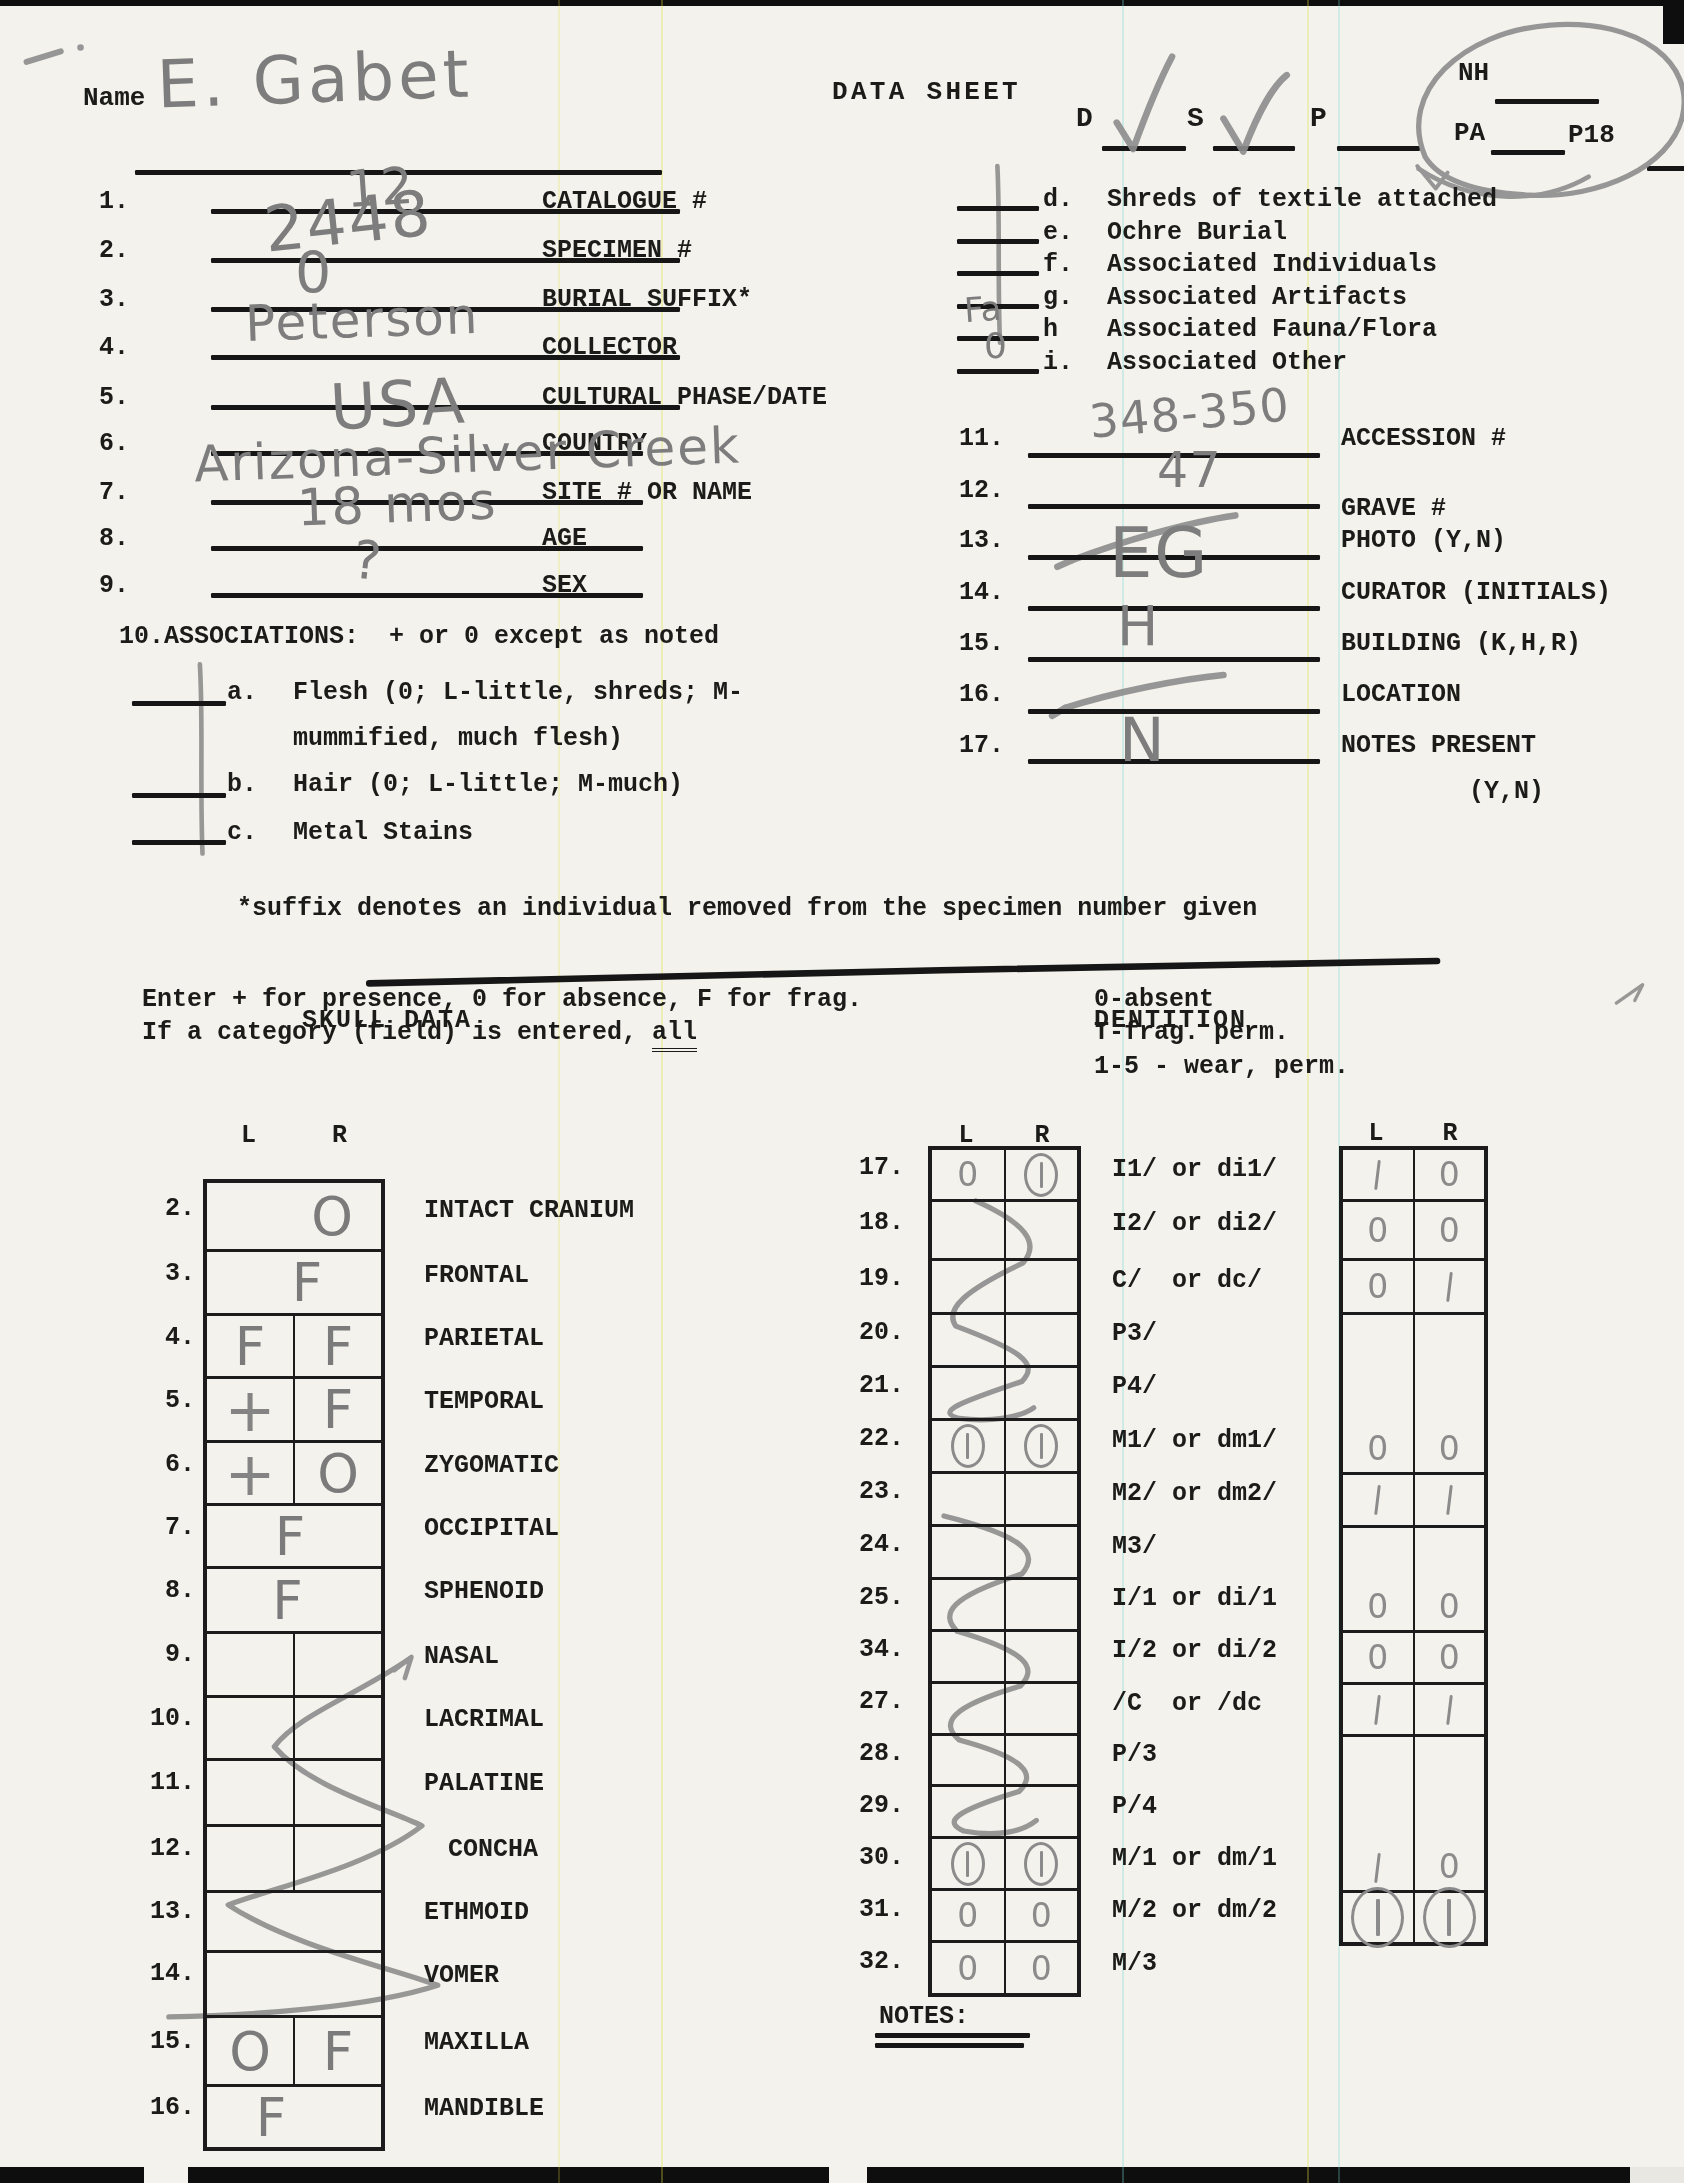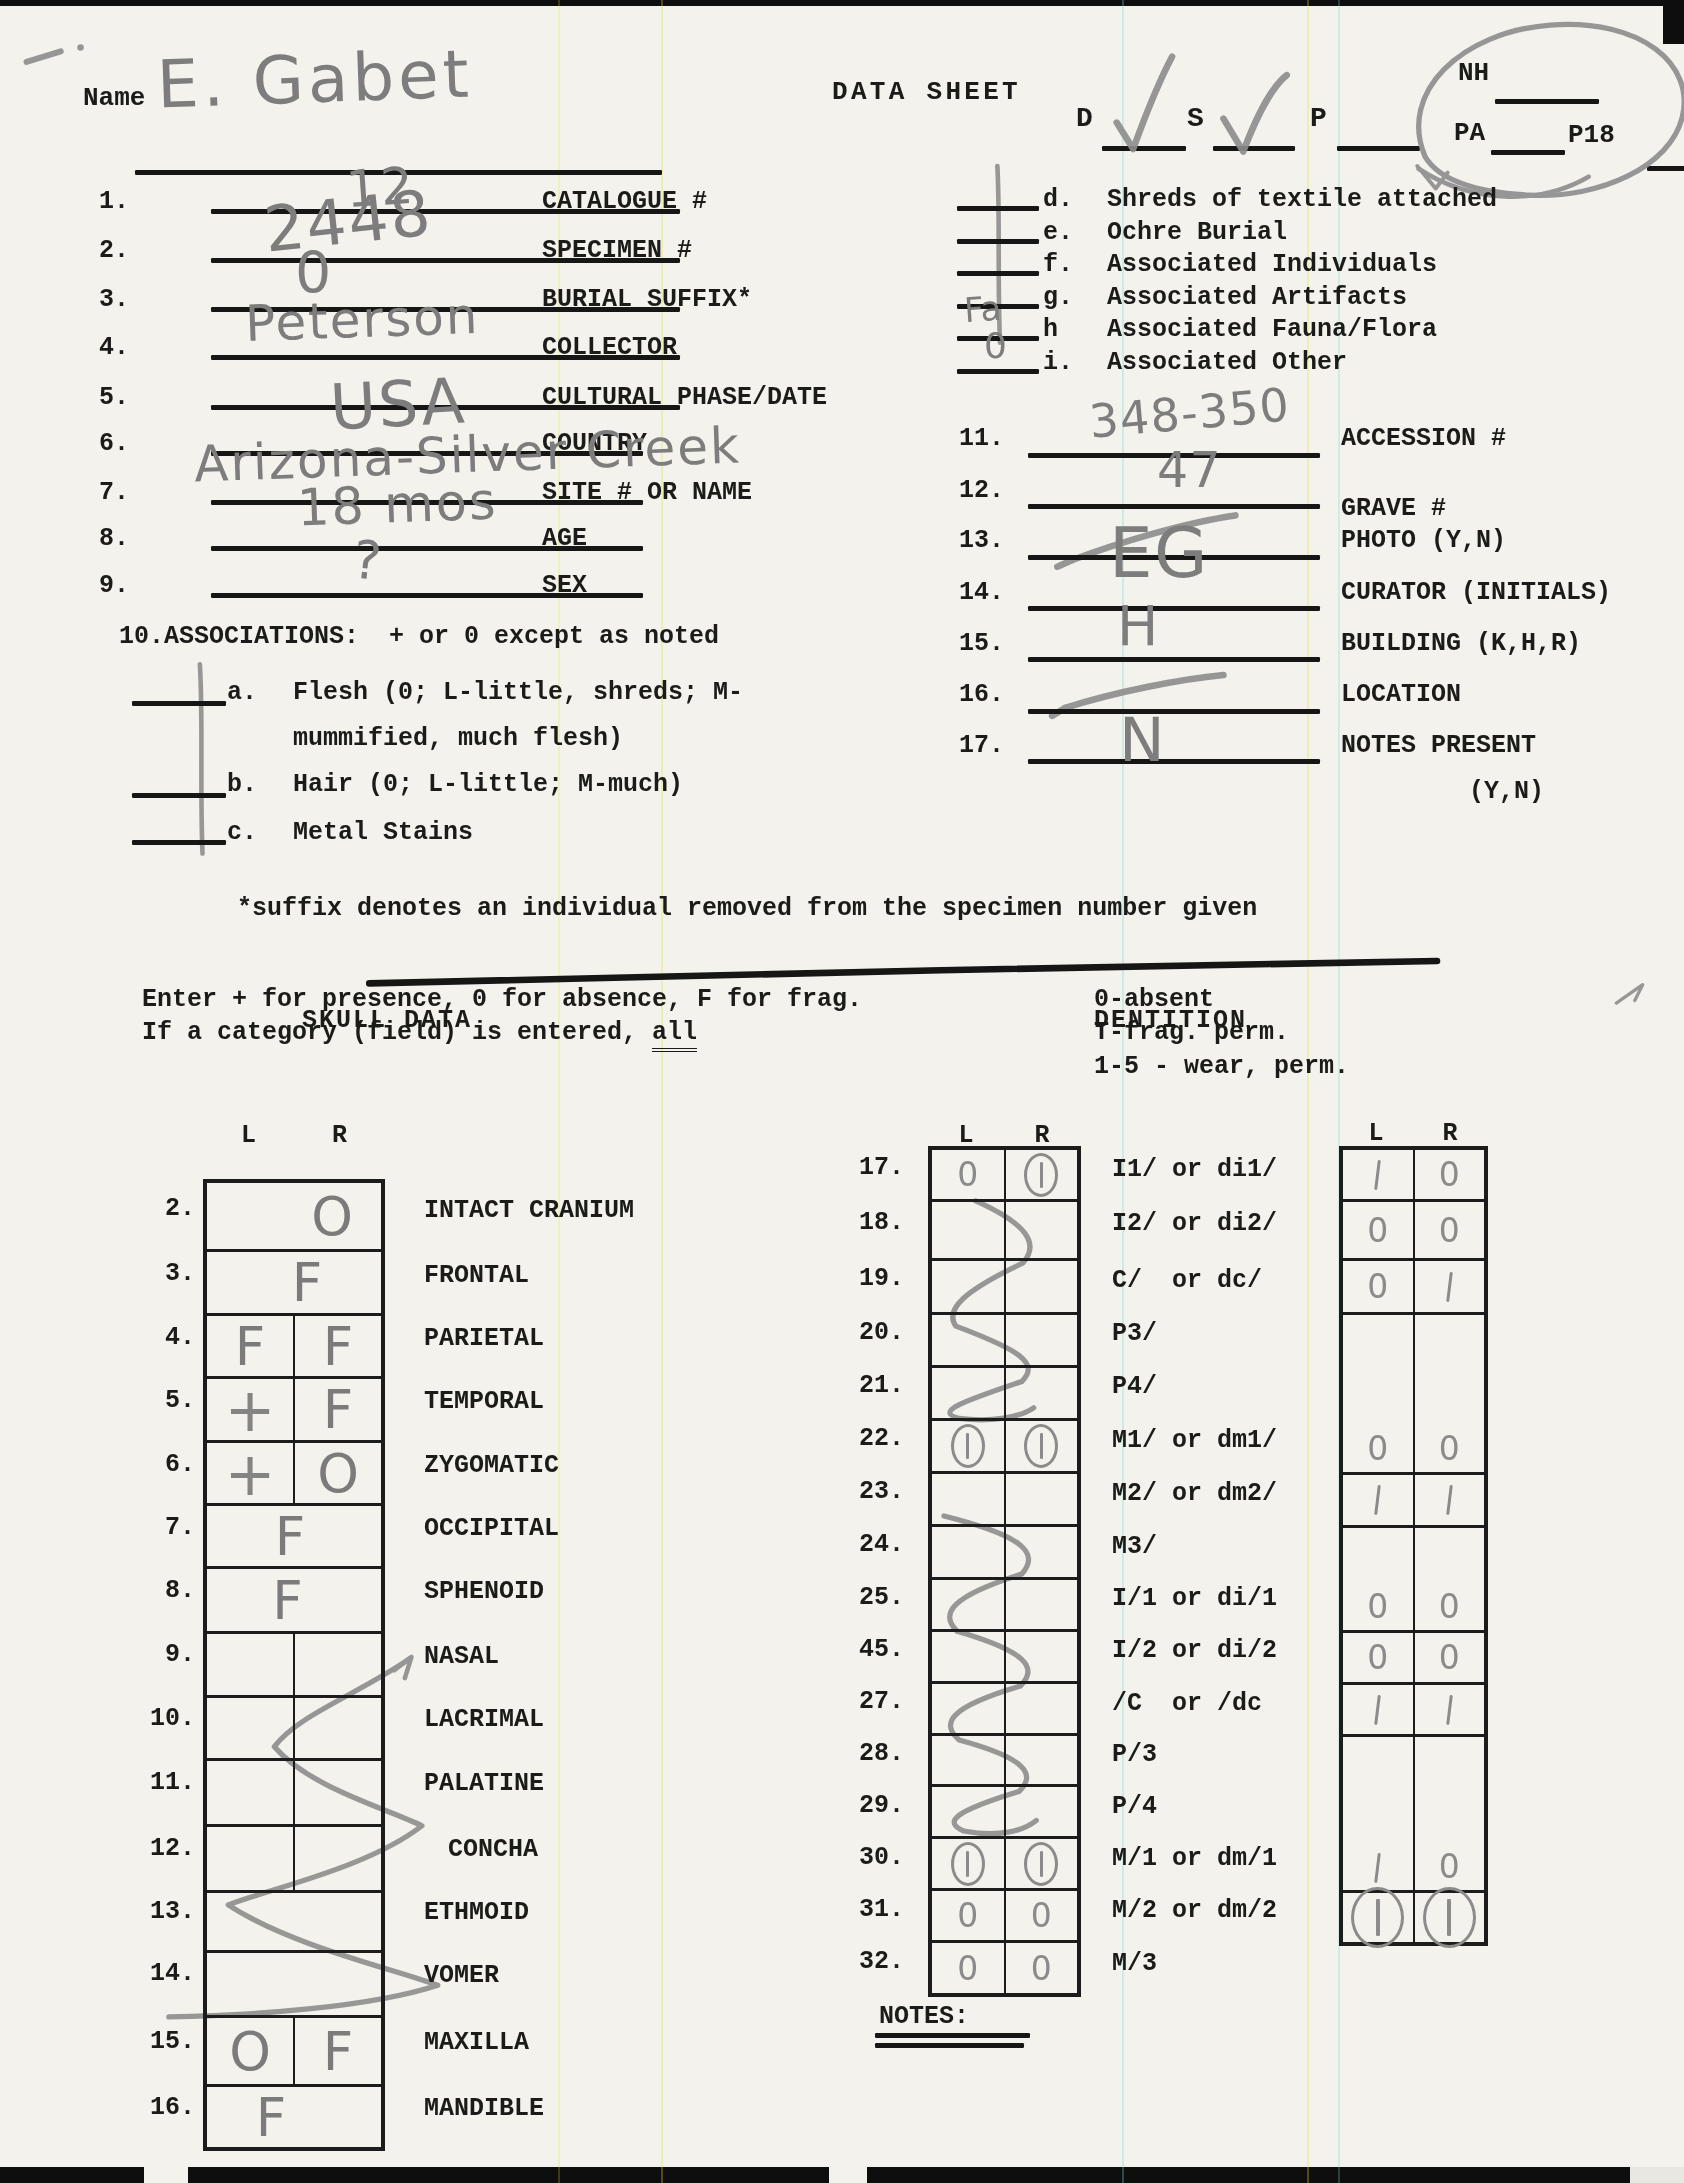--- a/index.html
+++ b/index.html
@@ -441,21 +441,21 @@
     <div class="rnum" style="left: 772px; top: 1371px;">21.</div>
     <div class="rlabel" style="left: 1112px; top: 1372px;">P4/</div>
     <div class="rnum" style="left: 772px; top: 1424px;">22.</div>
     <div class="rlabel" style="left: 1112px; top: 1426px;">M1/ or dm1/</div>
     <div class="rnum" style="left: 772px; top: 1477px;">23.</div>
     <div class="rlabel" style="left: 1112px; top: 1479px;">M2/ or dm2/</div>
     <div class="rnum" style="left: 772px; top: 1530px;">24.</div>
     <div class="rlabel" style="left: 1112px; top: 1532px;">M3/</div>
     <div class="rnum" style="left: 772px; top: 1583px;">25.</div>
     <div class="rlabel" style="left: 1112px; top: 1584px;">I/1 or di/1</div>
-    <div class="rnum" style="left: 772px; top: 1635px;">45.</div>
+    <div class="rnum" style="left: 772px; top: 1635px;">34.</div>
     <div class="rlabel" style="left: 1112px; top: 1636px;">I/2 or di/2</div>
     <div class="rnum" style="left: 772px; top: 1687px;">27.</div>
     <div class="rlabel" style="left: 1112px; top: 1689px;">/C  or /dc</div>
     <div class="rnum" style="left: 772px; top: 1739px;">28.</div>
     <div class="rlabel" style="left: 1112px; top: 1740px;">P/3</div>
     <div class="rnum" style="left: 772px; top: 1791px;">29.</div>
     <div class="rlabel" style="left: 1112px; top: 1792px;">P/4</div>
     <div class="rnum" style="left: 772px; top: 1843px;">30.</div>
     <div class="rlabel" style="left: 1112px; top: 1844px;">M/1 or dm/1</div>
     <div class="rnum" style="left: 772px; top: 1895px;">31.</div>

